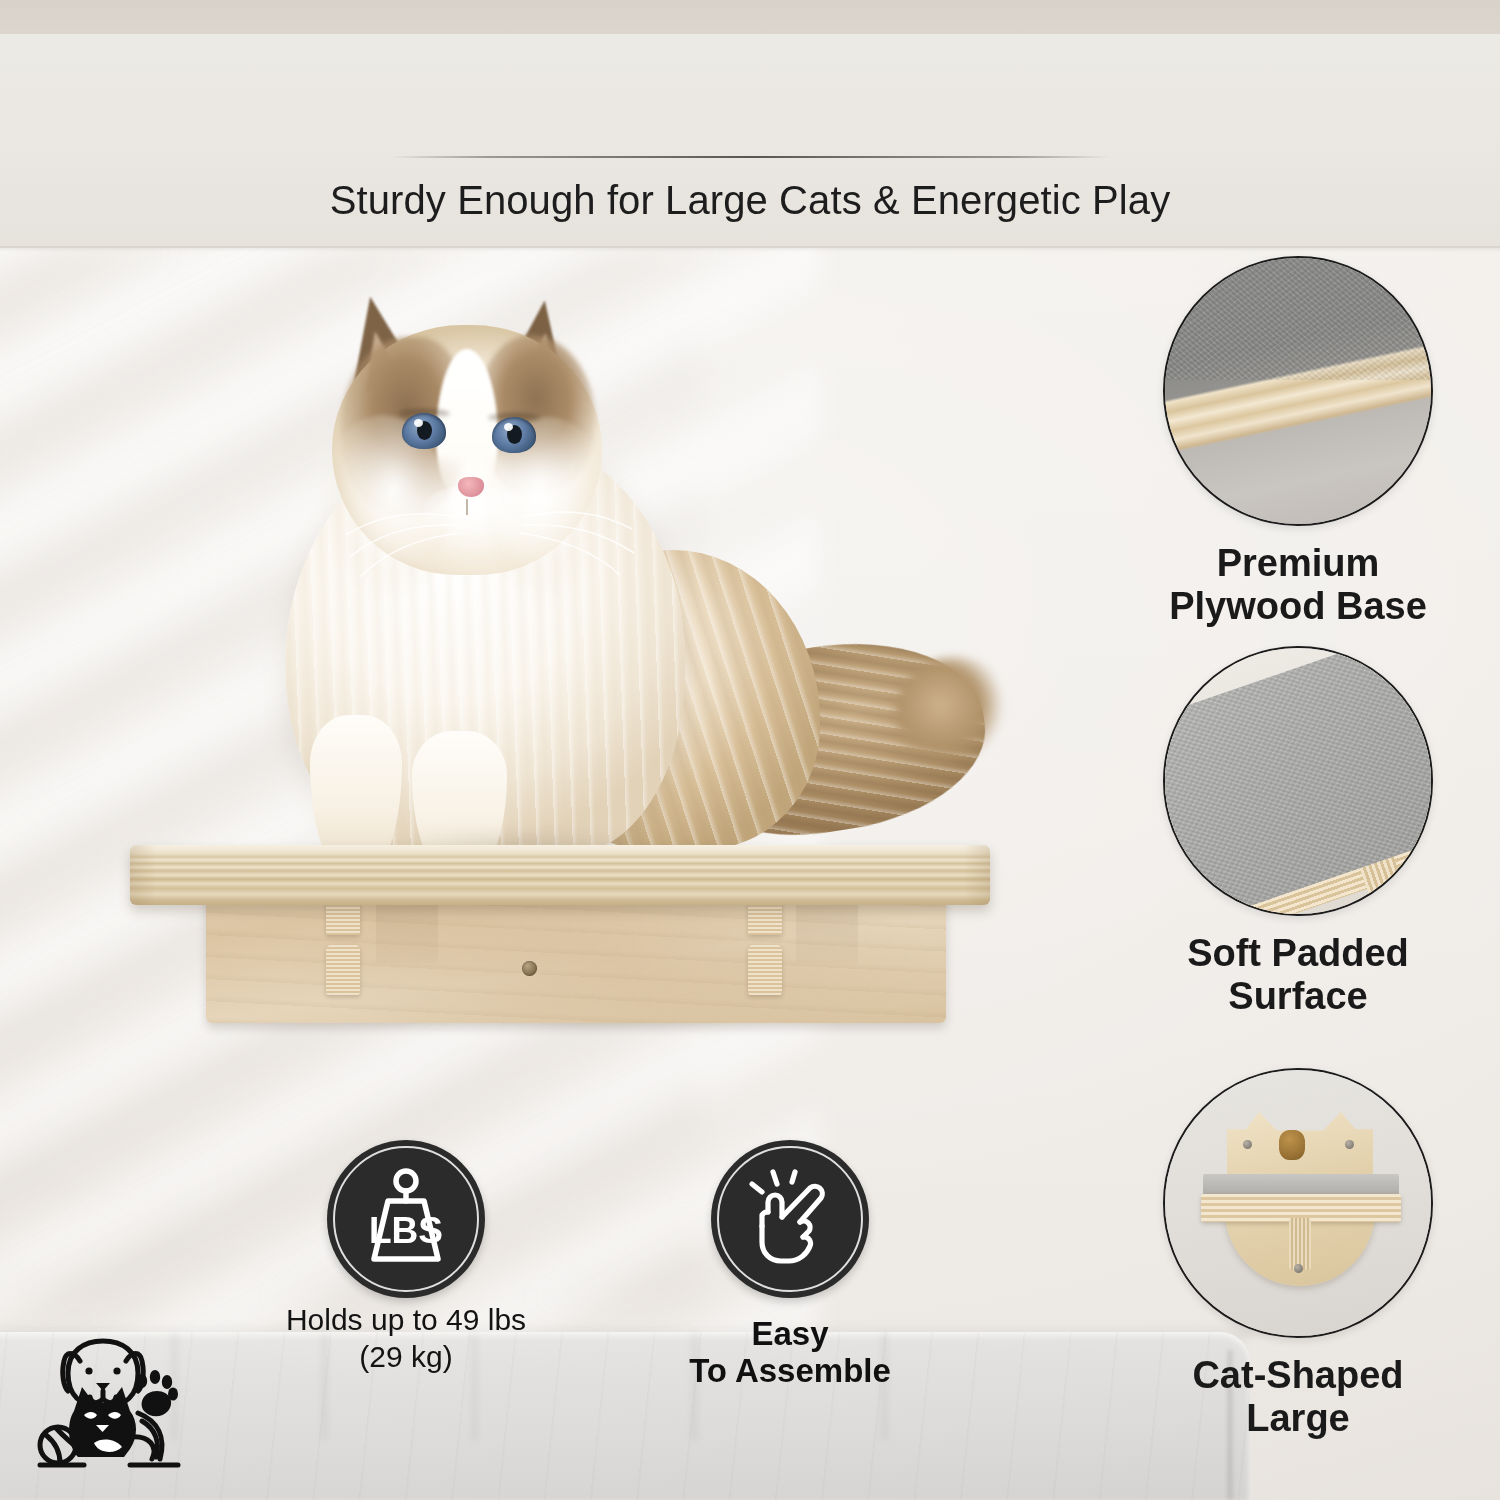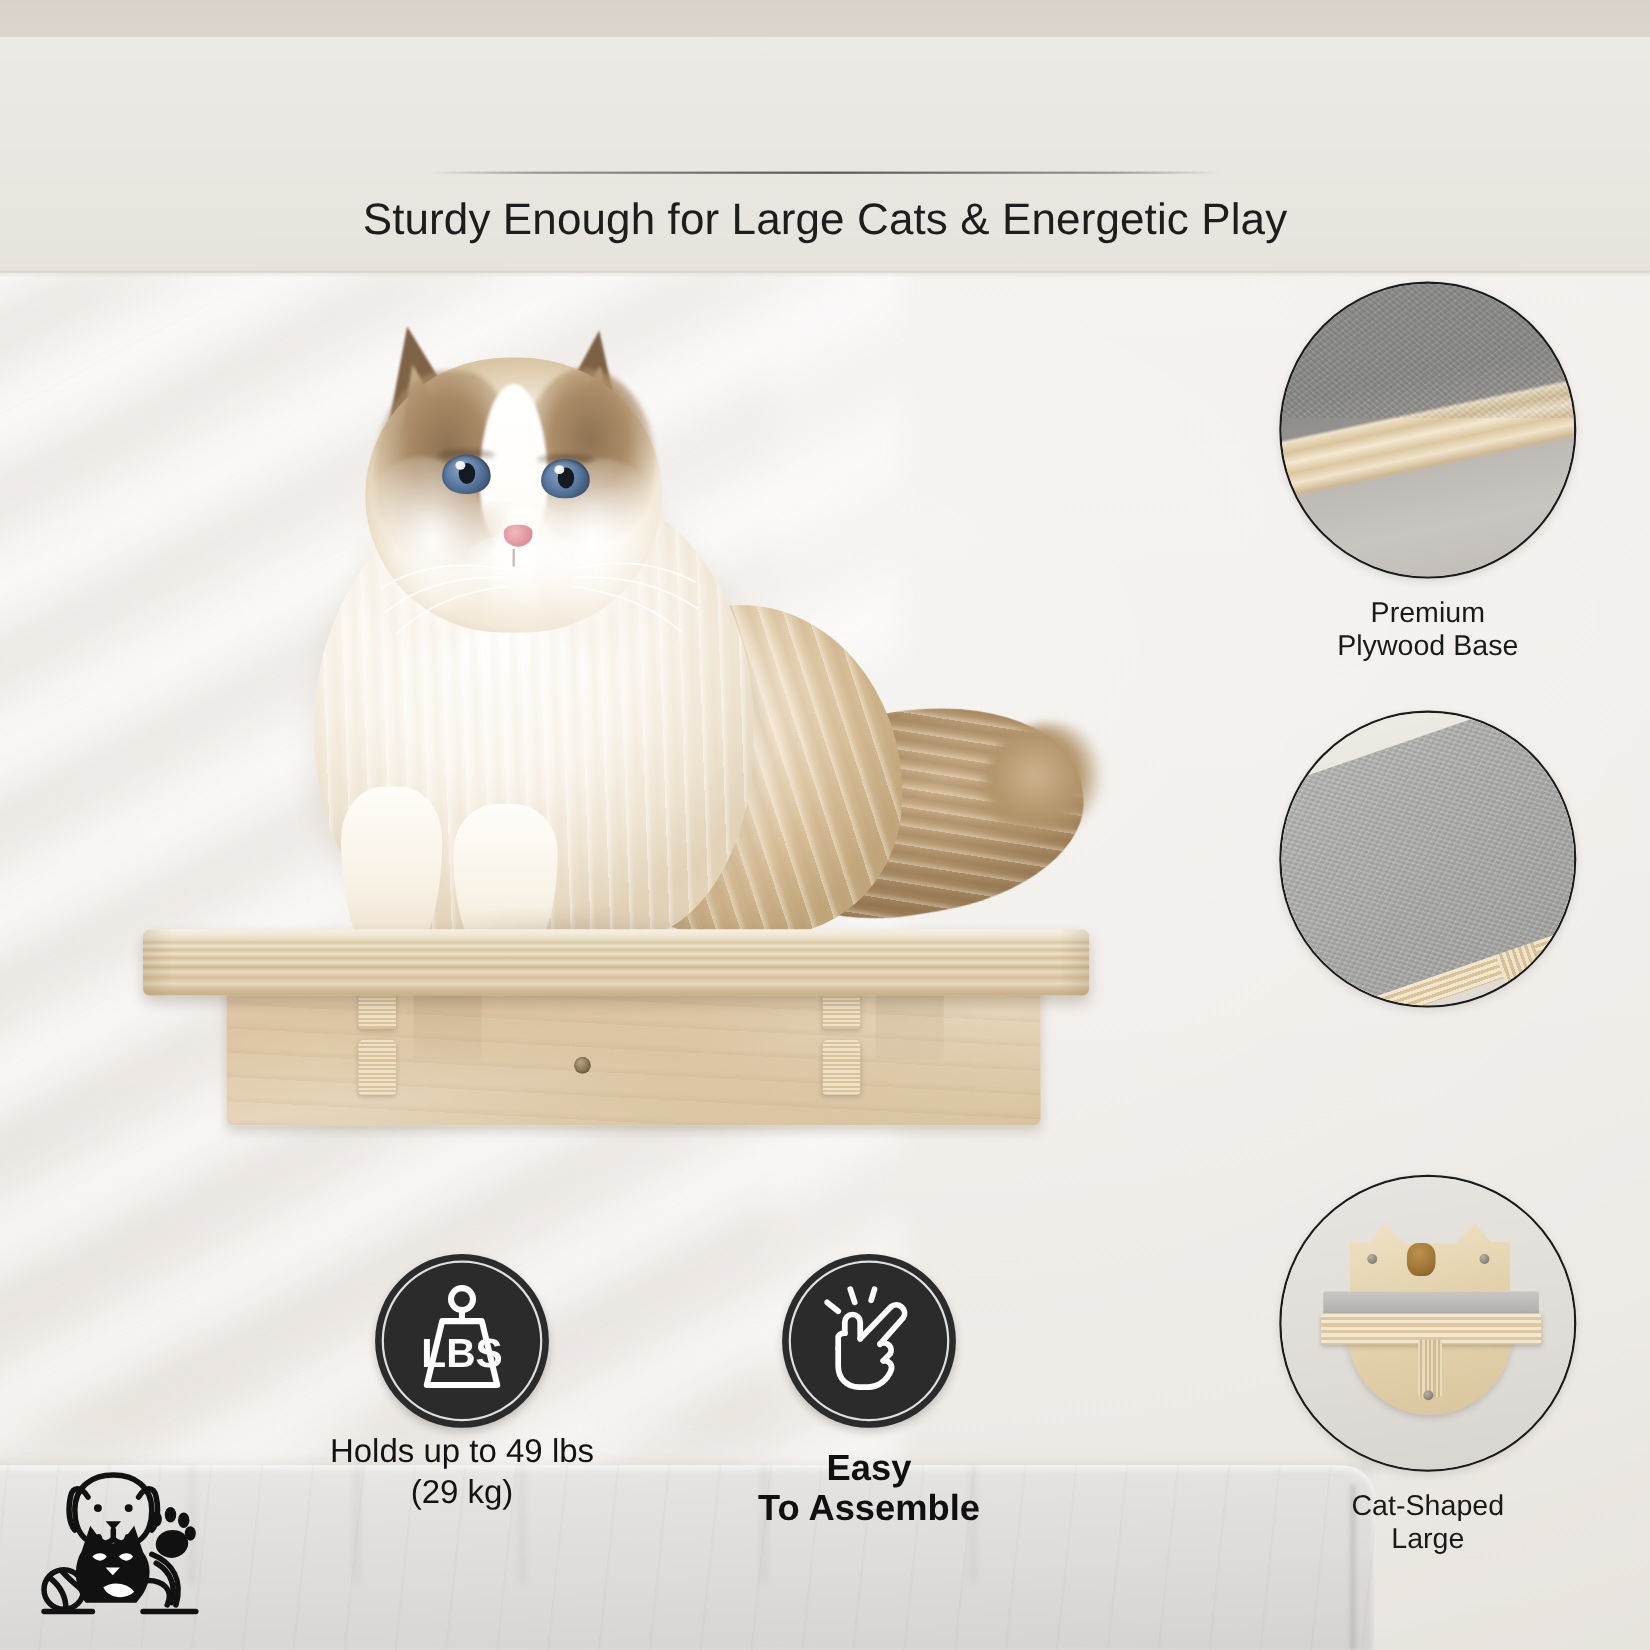--- a/index.html
+++ b/index.html
@@ -481,24 +481,24 @@
     width: 266px; height: 266px;
     margin: 0 auto;
     border-radius: 50%;
     border: 2.5px solid #1b1b1b;
     overflow: hidden;
     background: #cfcfcf;
     box-shadow: 0 3px 9px rgba(0,0,0,0.10);
   }
   .feature .label {
     margin-top: 16px;
-    font-size: 26px;
+    font-size: 38px;
     line-height: 1.14;
     color: #1a1a1a;
-    font-weight: 400;
+    font-weight: 700;
     white-space: pre-line;
   }
   #feat-1 { left: 1148px; top: 256px; }
   #feat-2 { left: 1148px; top: 646px; }
   #feat-3 { left: 1148px; top: 1068px; }
 
   
   .art-ply {
     position:absolute; inset:0;
     background: linear-gradient(168deg,
@@ -621,21 +621,21 @@
     white-space: pre-line;
   }
   .badge .b-sub {
     margin-top: 4px;
     font-size: 30px;
     font-weight: 400;
     color: #131313;
     line-height: 1.22;
     white-space: pre-line;
   }
-  #badge-weight { left: 255px; top: 1140px; }
+  #badge-weight { left: 241px; top: 1140px; }
   #badge-assemble { left: 625px; top: 1140px; }
 
   
   .brand-logo {
     position: absolute;
     left: 34px; top: 1325px;
     width: 160px; height: 160px;
   }
 </style>
 </head>
@@ -751,20 +751,22 @@
   </div>
 
   <div class="feature" id="feat-2">
     <div class="circle">
       <div class="art-pad">
         <div class="plyedge"></div>
         <div class="plyedge2"></div>
         <div class="felt"></div>
       </div>
     </div>
+    <div class="label">Soft Padded
+Surface</div>
   </div>
 
   <div class="feature" id="feat-3">
     <div class="circle">
       <div class="art-cat">
         <div class="catshelf">
           <div class="cs-head"></div>
           <div class="cs-earbar"></div>
           <div class="cs-logo"></div>
           <div class="cs-screw a"></div>

